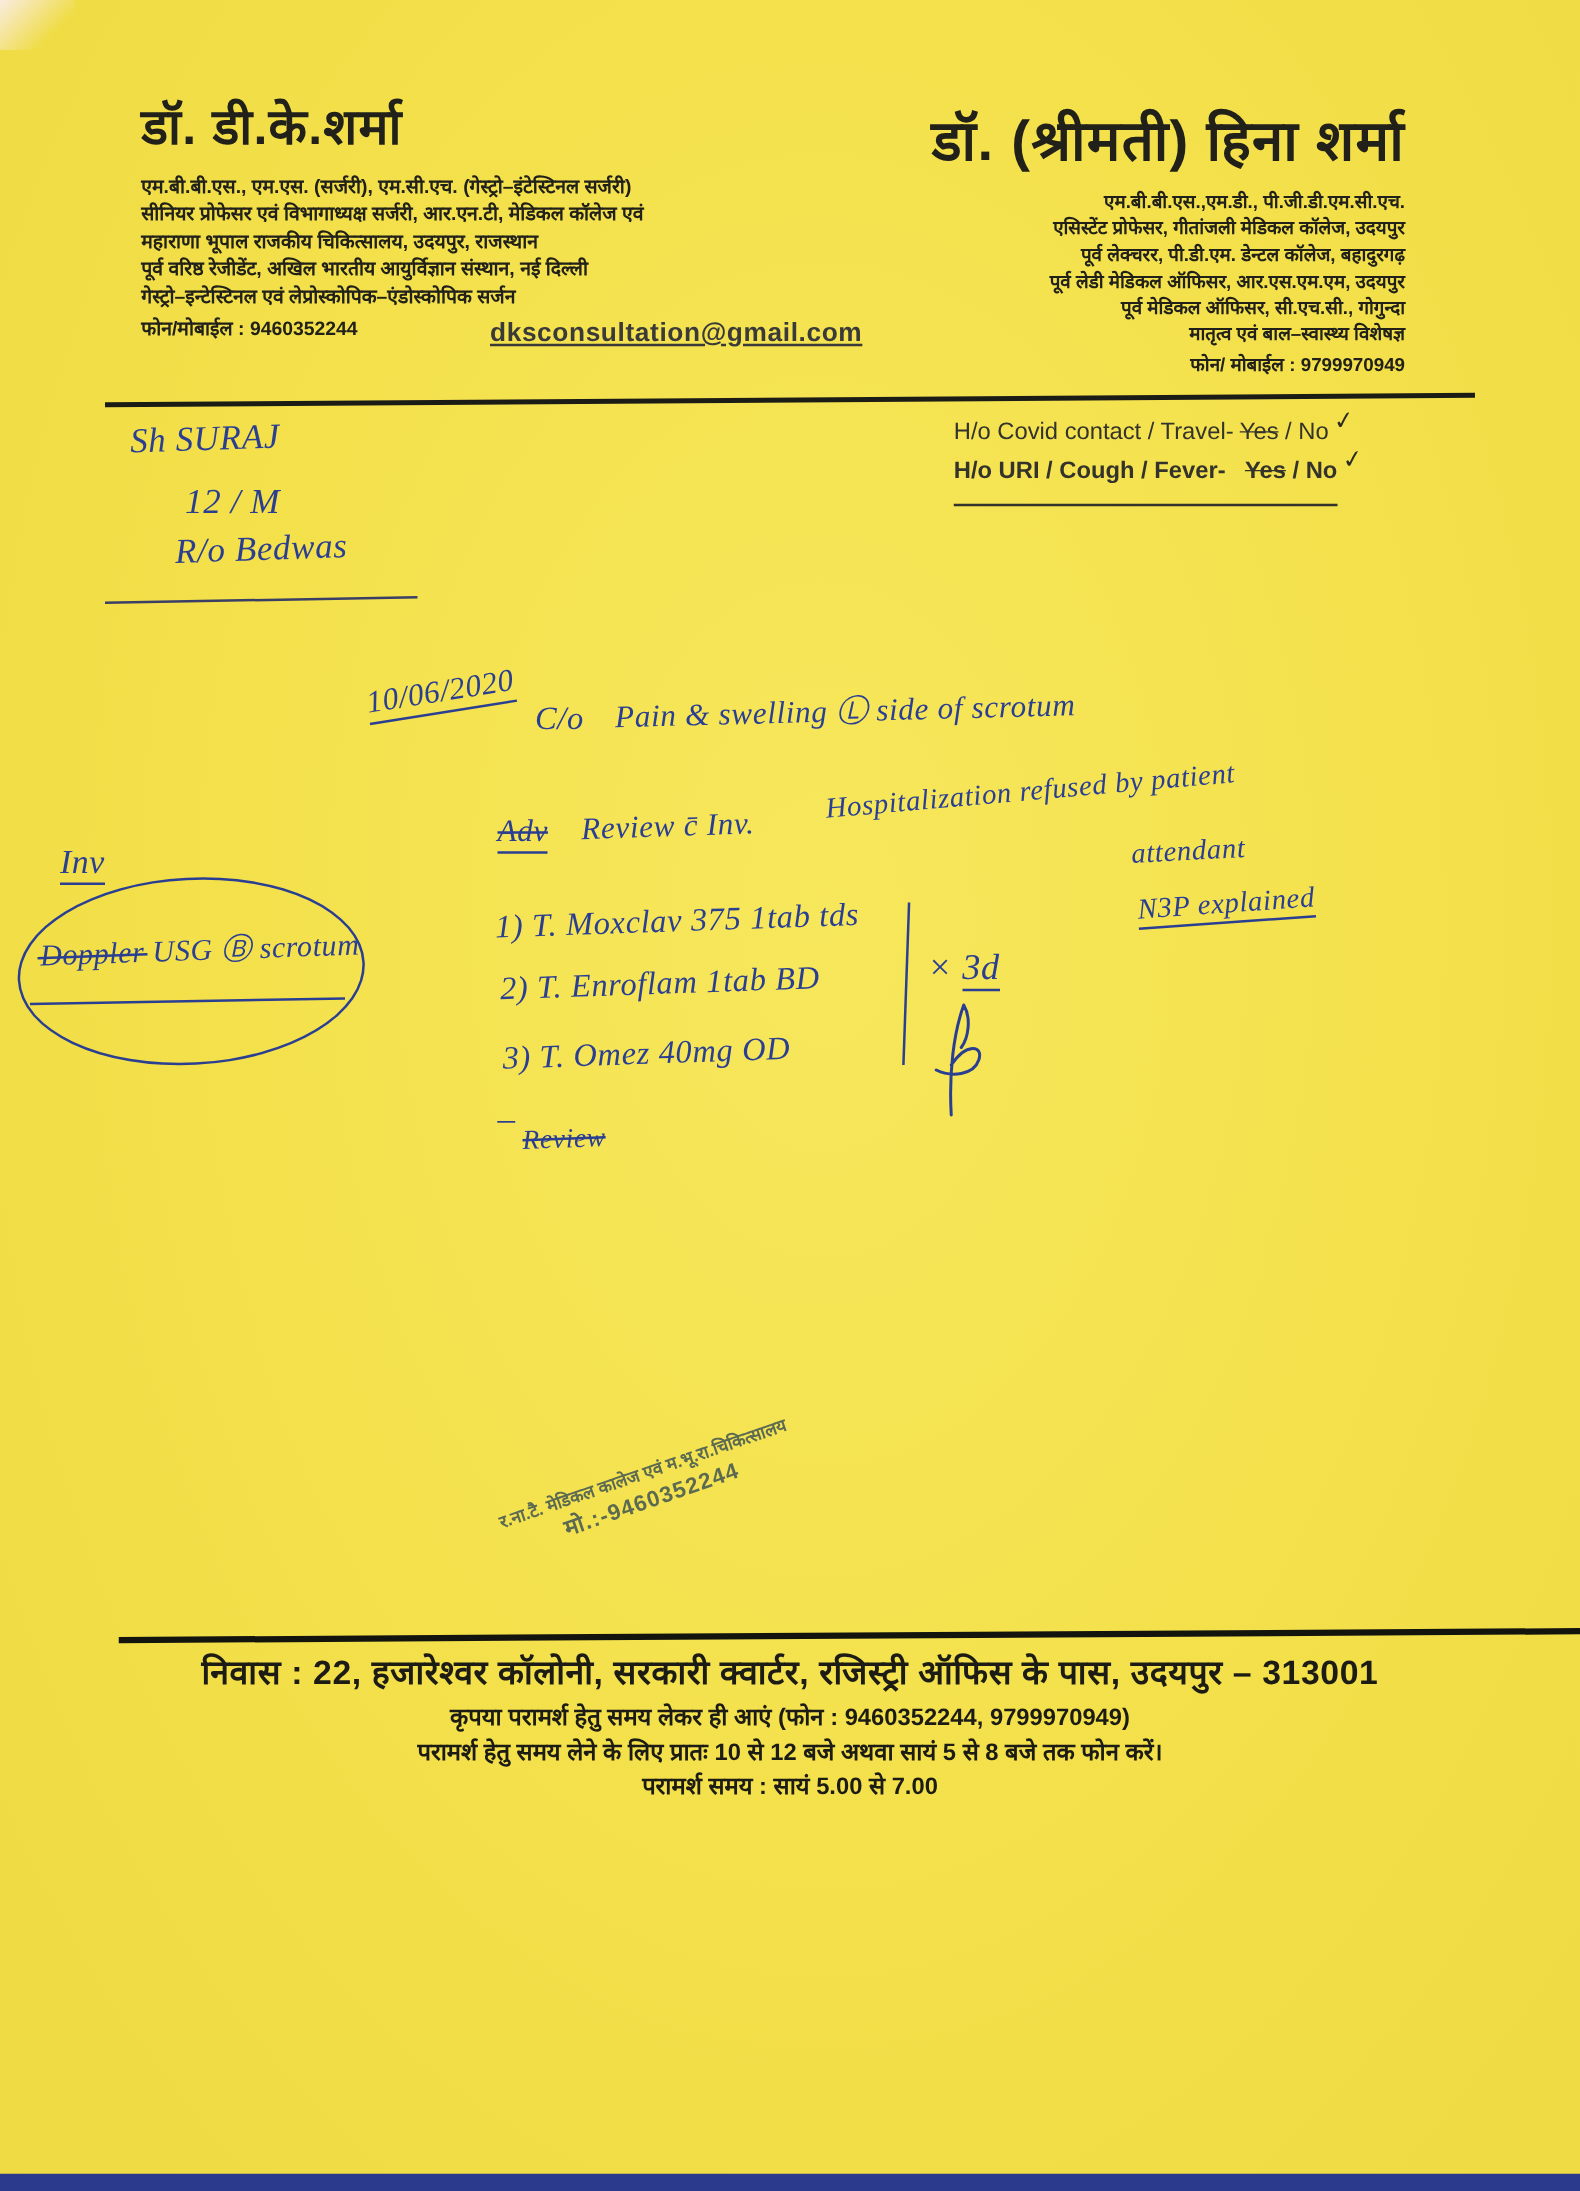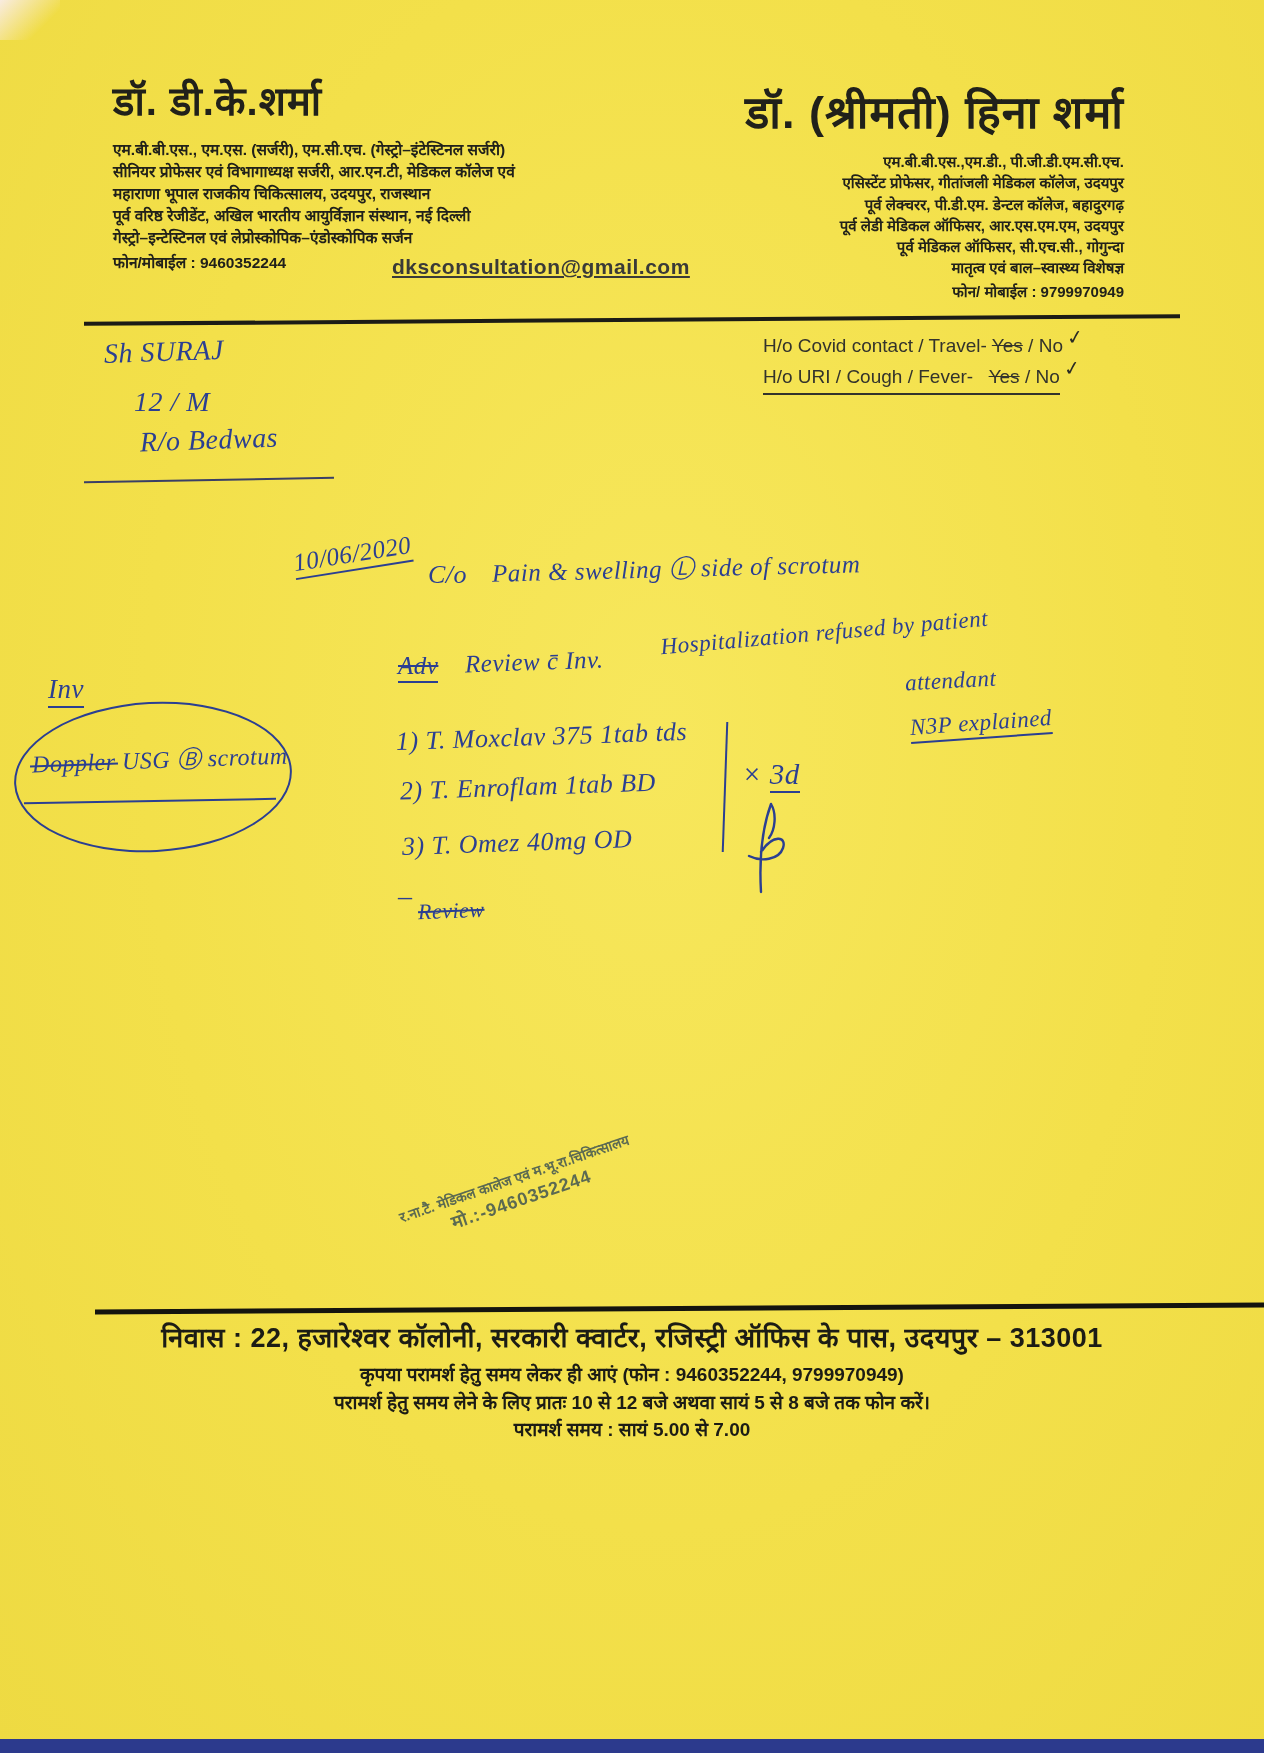--- a/index.html
+++ b/index.html
@@ -15,21 +15,21 @@
   .doc-right .doc-name{font-size:45px;font-weight:bold;letter-spacing:1px;margin-bottom:10px;margin-top:18px;}
   .doc-right .doc-line{font-size:15px;font-weight:bold;line-height:1.42;white-space:nowrap;}
   .doc-right .doc-phone{font-size:15px;font-weight:bold;margin-top:2px;}
   .email{position:absolute;left:392px;top:255px;font-size:21px;font-weight:bold;color:#3a3a38;
     text-decoration:underline;letter-spacing:.5px;}
   .top-rule{position:absolute;left:84px;top:318px;width:1096px;height:4px;background:#1c1c16;
     transform:rotate(-0.4deg);}
   
   .covid{position:absolute;left:763px;top:330px;width:420px;color:#33332c;font-size:19px;line-height:1.55;}
   .covid .row{white-space:nowrap;}
-  .covid .row2{border-bottom:2px solid #33332c;display:inline-block;padding-bottom:2px;}
+  .covid .row2{border-bottom:2px solid #33332c;display:inline-block;padding-bottom:12px;font-weight:bold;}
   .st{text-decoration:line-through;}
   .tick{display:inline-block;transform:rotate(-8deg) translateY(-8px);font-size:20px;color:#2b2b24;}
   .sb-note{position:absolute;left:763px;top:398px;width:380px;color:#33332c;font-size:19px;line-height:1.35;}
   
   .hw{position:absolute;font-family:"Liberation Serif", serif;font-style:italic;color:#2b3f92;
     white-space:nowrap;letter-spacing:.5px;}
   .patient-underline{position:absolute;left:84px;top:479px;width:250px;height:2px;background:#3a3f66;
     transform:rotate(-1deg);}
   .u{border-bottom:2px solid #2b3f92;padding-bottom:1px;}
   .strike-line{position:absolute;height:2px;background:#2b3f92;}
@@ -95,21 +95,21 @@
     <div class="row">
       <span class="row2"><span>H/o URI / Cough / Fever-</span>&nbsp;&nbsp;
         <span class="st">Yes</span>
         <span> / </span>
         <span>No</span></span>
       <span class="tick">✓</span>
     </div>
   </div>
 
   <div class="hw" style="left:104px;top:336px;font-size:28px;transform:rotate(-2deg);">Sh SURAJ</div>
-  <div class="hw" style="left:134px;top:386px;font-size:28px;">12 / M</div>
+  <div class="hw" style="left:148px;top:386px;font-size:28px;">12 / M</div>
   <div class="hw" style="left:140px;top:424px;font-size:28px;transform:rotate(-2deg);">R/o Bedwas</div>
   <div class="patient-underline"></div>
 
   <div class="hw u" style="left:293px;top:540px;font-size:25px;transform:rotate(-9deg);">10/06/2020</div>
   <div class="hw" style="left:428px;top:560px;font-size:26px;">C/o</div>
   <div class="hw" style="left:492px;top:552px;font-size:25px;transform:rotate(-1.5deg);">Pain &amp; swelling Ⓛ side of scrotum</div>
 
   <div class="hw u st" style="left:398px;top:652px;font-size:25px;">Adv</div>
   <div class="hw" style="left:465px;top:648px;font-size:25px;transform:rotate(-2deg);">Review c̄ Inv.</div>
 

